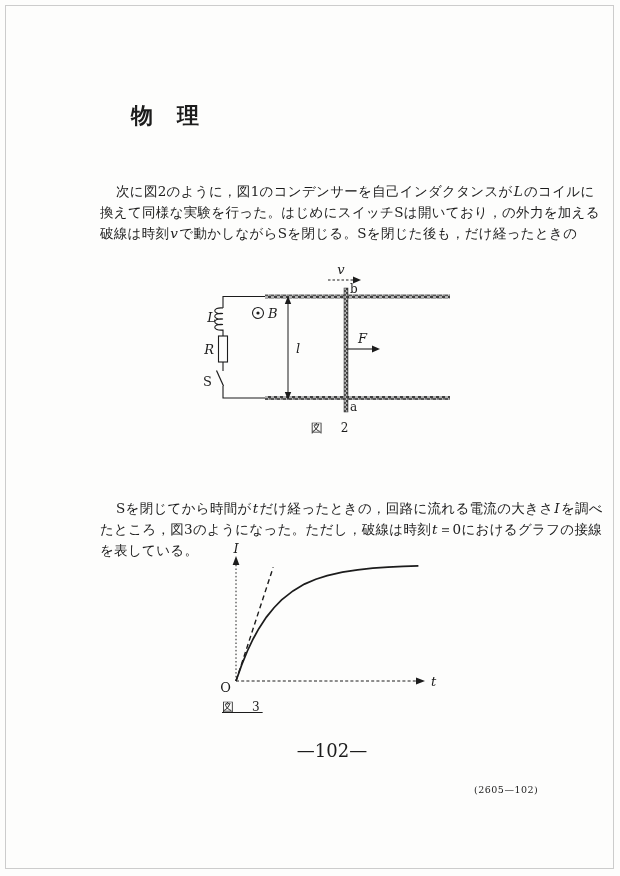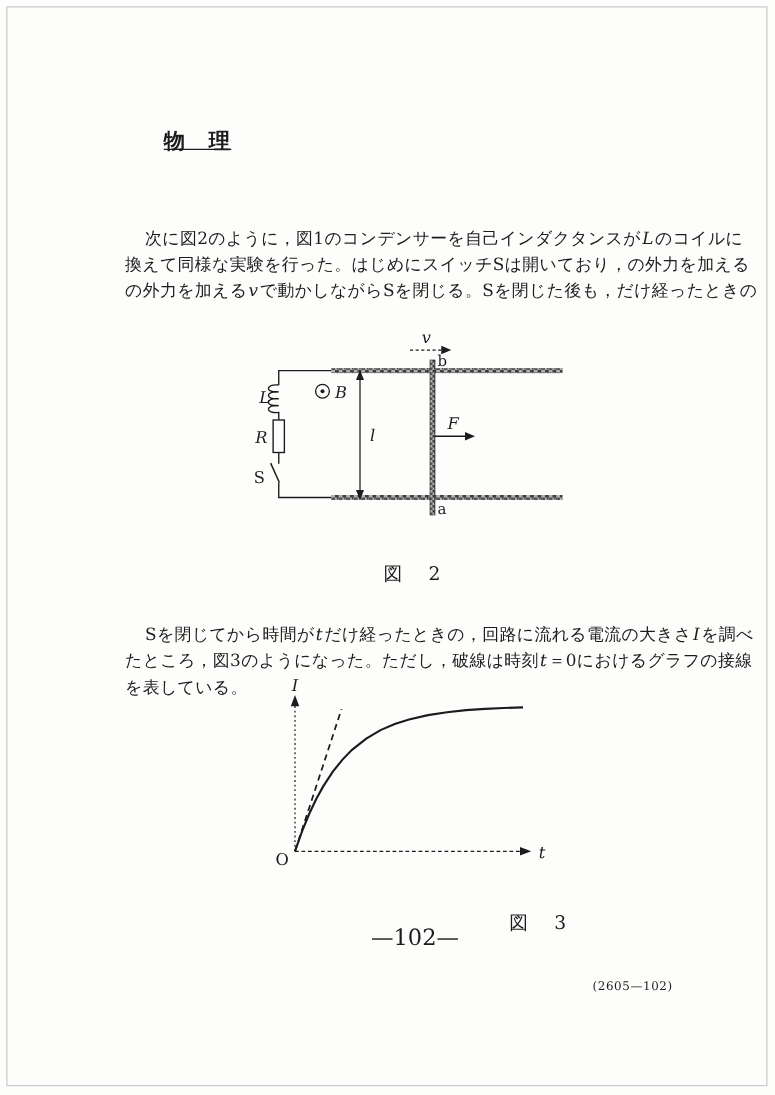--- a/index.html
+++ b/index.html
@@ -8,38 +8,38 @@
     background:#fdfdfc; overflow:hidden;
     font-family:"DejaVu Serif","Liberation Serif",serif;
     color:#1c1c1c;
   }
   .scan-frame {
     position:absolute; left:5px; top:5px; right:6px; bottom:7px;
     border:1px solid #cccccc; pointer-events:none;
   }
   .title {
     position:absolute; left:131px; top:101px; margin:0;
-    font-size:17px; font-weight:bold; letter-spacing:1px;text-decoration:underline;
+    font-size:22px; font-weight:bold; letter-spacing:1px;
   }
   .para {
     position:absolute; left:100px; width:445px;
     font-size:13.5px; line-height:21px; letter-spacing:0.3px;margin-top:40px;
   }
   #p1 { top:141px; }
   #p2 { top:458px; }
   .para .tline { white-space:nowrap; }
   .para .tline:first-child { text-indent:16px; }
   .var { font-style:italic; font-family:"DejaVu Serif","Liberation Serif",serif; padding:0 1px; }
   .subsc { font-size:9px; vertical-align:-3px; }
   .fig { position:absolute; }
   #fig2 { left:130px; top:260px; width:340px; height:160px; }
   #fig3 { left:205px; top:540px; width:250px; height:155px; }
-  .caption { position:absolute; font-size:15px; letter-spacing:3px;margin-top:30px; }
+  .caption { position:absolute; font-size:12px; letter-spacing:3px; }
   #cap2 { left:206px; top:420px; width:250px; text-align:center; }
-  #cap3 { left:206px; top:699px; width:250px; text-align:right; }
+  #cap3 { left:222px; top:699px; width:250px; text-align:left;text-decoration:underline; }
   .footer-page {
     position:absolute; left:272px; top:740px; width:120px;
     text-align:center; font-size:18px;
   }
   .footer-code {
     position:absolute; left:474px; top:784px; font-size:9.5px; letter-spacing:0.5px;
   }
   svg text {
     font-family:"DejaVu Serif","Liberation Serif",serif;
     fill:#1c1c1c; font-size:13px;
@@ -53,21 +53,21 @@
 <body>
 
 <div class="page">
   <div class="scan-frame"></div>
 
   <h1 class="title">物　理</h1>
 
   <div class="para" id="p1">
       <div class="tline"><span>次に図2のように，図1のコンデンサーを自己インダクタンスが</span><span class="var">L</span><span>のコイルに</span></div>
       <div class="tline"><span>換えて同様な実験を行った。はじめにスイッチSは開いており，の外力を加える</span></div>
-      <div class="tline"><span>の外力を加える</span><span class="var">v</span><span>で動かしながらSを閉じる。Sを閉じた後も，だけ経ったときの</span></div>
+      <div class="tline"><span>破線は時刻</span><span class="var">v</span><span>で動かしながらSを閉じる。Sを閉じた後も，だけ経ったときの</span></div>
     </div>
 
   <div class="fig" id="fig2">
     <svg width="340" height="160" viewBox="0 0 340 160">
       <defs>
         <pattern id="railpat" width="6" height="4" patternUnits="userSpaceOnUse">
           <rect width="6" height="4" fill="#b2b2b2"></rect>
           <rect width="3" height="2" fill="#3f3f3f"></rect>
           <rect x="3" y="2" width="3" height="2" fill="#565656"></rect>
           <rect x="1.5" y="2" width="1" height="1.5" fill="#222222"></rect>

